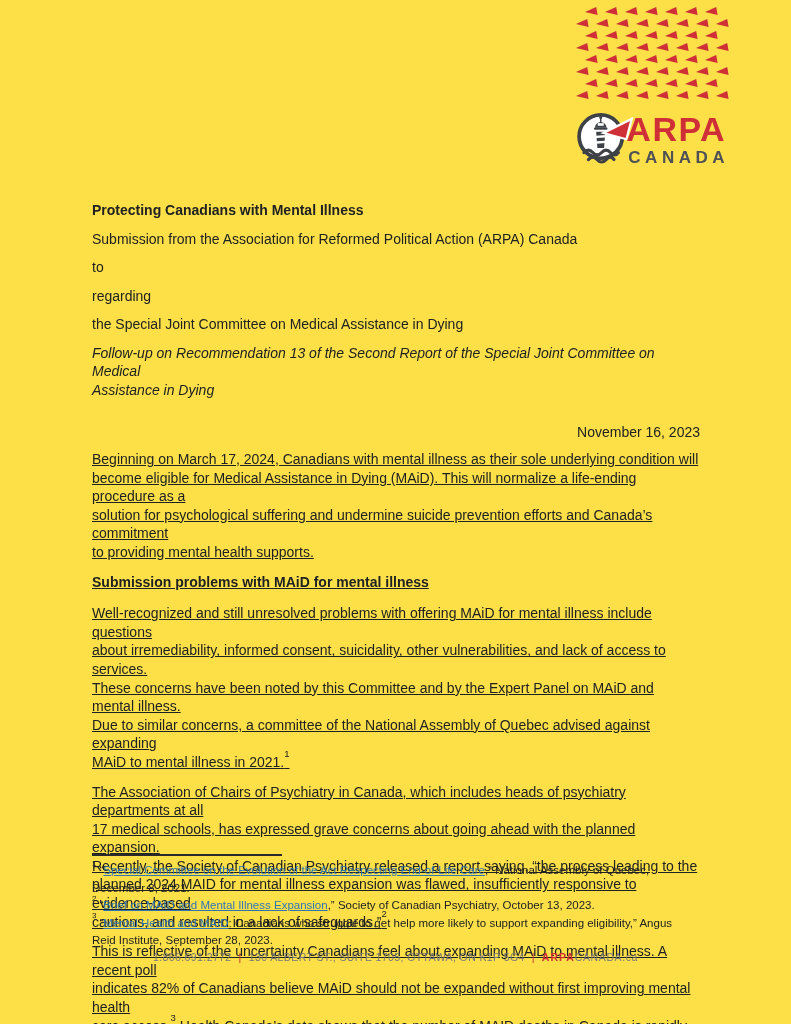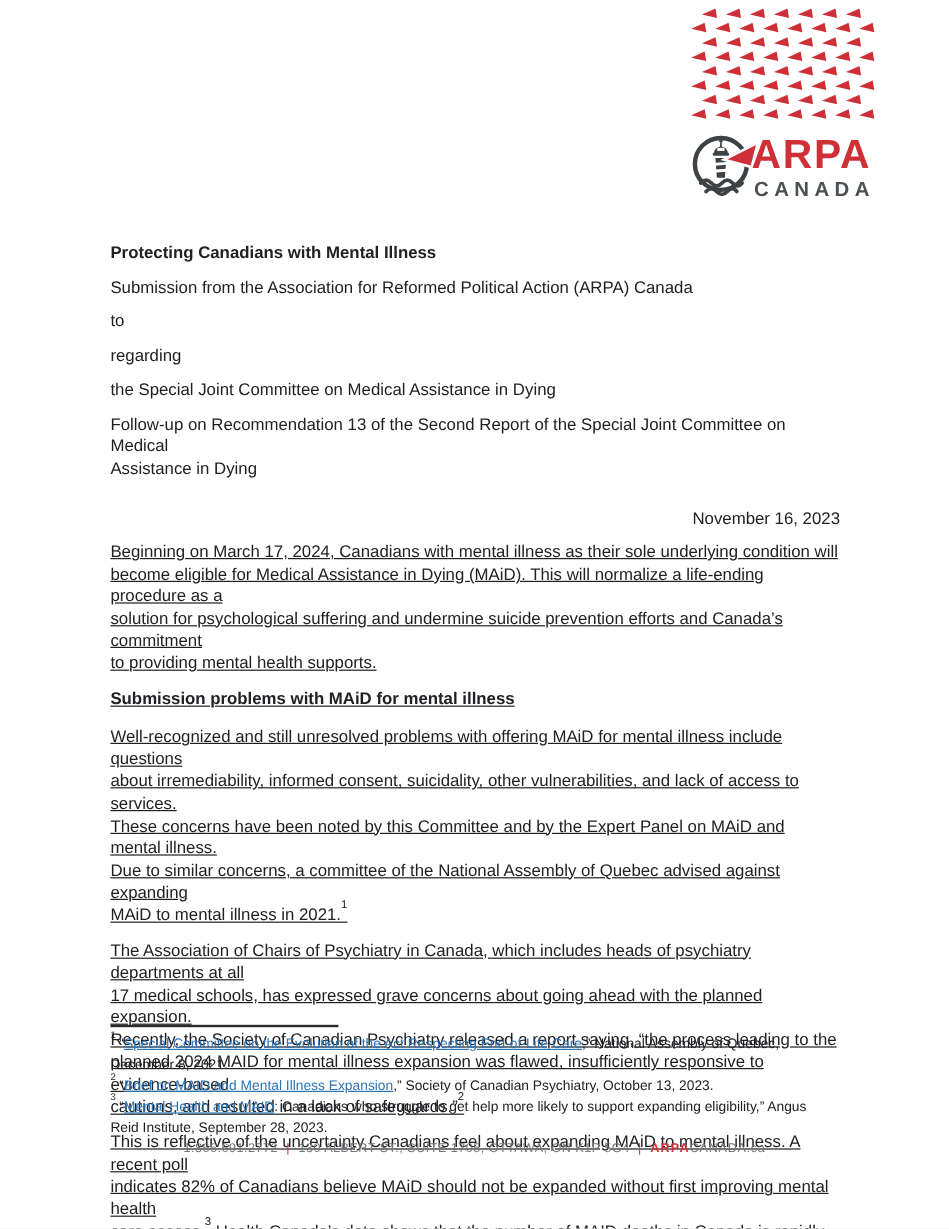--- a/index.html
+++ b/index.html
@@ -1,35 +1,35 @@
 <!DOCTYPE html>
 <html><head>
 <meta charset="utf-8">
 <style>
   html,body{margin:0;padding:0;background:#e8e8e8;}
-  .page{position:relative;width:791px;height:1024px;margin:0 auto;background:#ffffff;
+  .page{position:relative;width:791px;height:1024px;margin:0 auto;background:#fde047;
         font-family:"Liberation Sans", sans-serif;color:#202124;overflow:hidden;}
 
   
   .logo-block{position:absolute;top:6px;right:62px;width:153px;}
   .pattern{display:flex;flex-direction:column;}
   .trow{display:flex;height:12px;align-items:center;gap:8px;margin-left:9px;}
   .trow.odd{margin-left:0;}
   .tri{width:0;height:0;flex:0 0 auto;border-style:solid;border-width:3.5px 12px 5.5px 0;
        border-color:transparent #cf3037 transparent transparent;transform:rotate(-10deg);}
   .logo-row{display:flex;margin-top:4px;}
   .logo-text{margin-left:-8px;padding-top:6px;}
   .arpa{font-size:34px;line-height:34px;font-weight:800;letter-spacing:1.5px;color:#cf3037;}
   .canada{font-size:17px;font-weight:700;letter-spacing:4.5px;color:#4d5156;margin-top:2px;margin-left:2px;}
 
   
   .title-block{position:absolute;top:201px;left:92px;right:94px;}
   .title-block p{margin:0 0 10px 0;font-size:14px;line-height:18.5px;}
   .title-block p.bold{font-weight:700;}
-  .title-block p.italic{white-space:pre-line;}
+  .title-block p.italic{font-style:italic;white-space:pre-line;}
 
   .date{position:absolute;top:423px;right:91px;font-size:14px;line-height:18.5px;}
 
   
   .bodytext{position:absolute;top:450px;left:92px;width:607px;}
   .bodytext p{margin:0 0 11px 0;font-size:14px;line-height:18.6px;white-space:pre-line;text-decoration:underline;}
   .bodytext p.h{font-weight:700;margin-bottom:13px;}
   .bodytext sup{font-size:9.5px;line-height:0;position:relative;top:-4px;}
 
   

